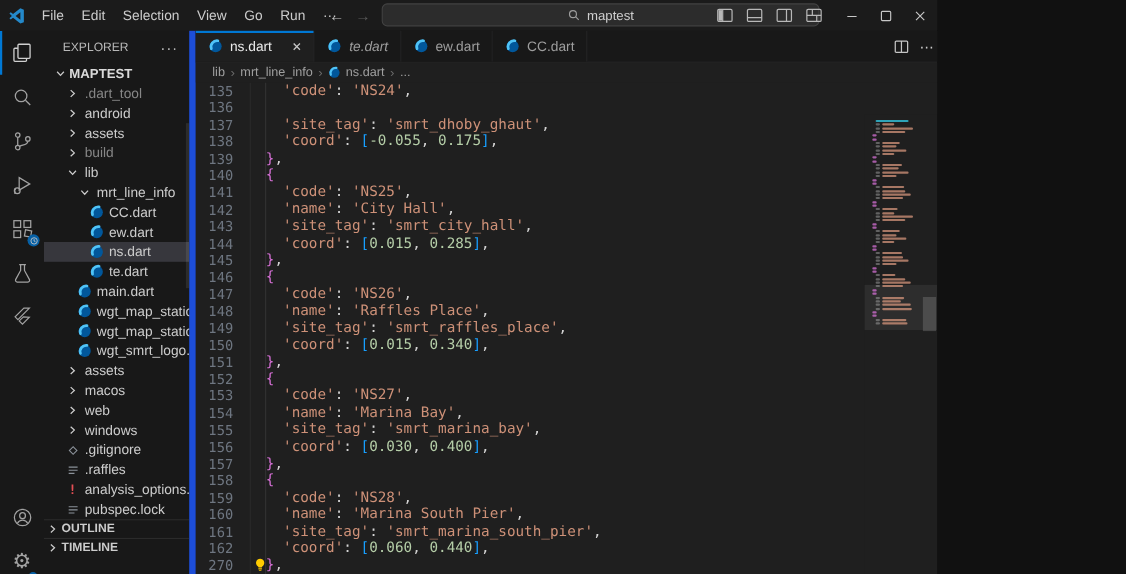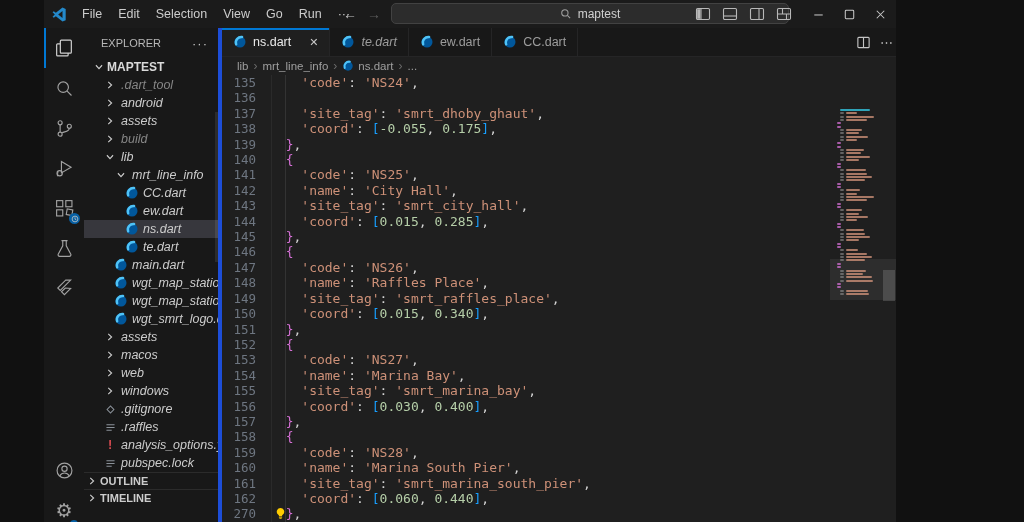--- a/index.html
+++ b/index.html
@@ -1,20 +1,20 @@
 <!DOCTYPE html>
 <html><head>
 <meta charset="utf-8">
 <style>
   * { box-sizing: border-box; margin: 0; padding: 0; }
   html,body { background:#111; }
   .app {
     position: relative; width: 852px; height: 522px; overflow: hidden;
     background: #1f1f1f; font-family: "Liberation Sans", sans-serif;
-    color: #cccccc; -webkit-font-smoothing: antialiased; cursor: default; margin-left: 44px;
+    color: #cccccc; -webkit-font-smoothing: antialiased; cursor: default;
   }
   
   .titlebar { position: absolute; top:0; left:0; right:0; height:28px; background:#1b1b1b; display:flex; align-items:center; }
   .tb-logo { width:30px; display:flex; justify-content:center; flex:none; }
   .menus { display:flex; align-items:center; }
   .menu-item { padding:0 8px; font-size:12.5px; color:#cccccc; line-height:28px; border-radius:4px; }
   .nav-arrows { position:absolute; left:299px; top:0; height:28px; display:flex; align-items:center; gap:10px; font-size:14px; }
   .nav-back { color:#c5c5c5; } .nav-fwd { color:#5c5c5c; }
   .searchbox { position:absolute; left:347px; top:3px; width:398px; height:21px; background:#2c2c2c; border:1px solid #424242; border-radius:5px; display:flex; align-items:center; justify-content:center; gap:6px; font-size:12px; color:#cfcfcf; }
   .tb-right { position:absolute; right:0; top:0; height:28px; display:flex; align-items:center; }
@@ -23,27 +23,27 @@
   .win-btn.sep { margin-left:6px; }
   
   .activitybar { position:absolute; left:0; top:28px; width:40px; bottom:0; background:#181818; }
   .ab-item { position:relative; width:40px; height:40px; display:flex; align-items:center; justify-content:center; opacity:.75; }
   .ab-item.active { opacity:1; box-shadow: inset 2px 0 0 #0078d4; }
   .ab-bottom { position:absolute; bottom:-8px; left:0; width:40px; }
   .badge { position:absolute; right:4px; bottom:4px; width:11px; height:11px; border-radius:50%; background:#0078d4; display:flex; align-items:center; justify-content:center; }
   .badge-dot { position:absolute; right:6px; bottom:2px; width:8px; height:8px; border-radius:50%; background:#0078d4; }
   .gear-glyph { font-size:19px; color:#d0d0d0; line-height:1; }
   
-  .sidebar { position:absolute; left:40px; top:28px; width:138px; bottom:0; background:#181818; border-right:4px solid #1d4ed8; overflow:hidden; font-size:12.5px; }
+  .sidebar { position:absolute; left:40px; top:28px; width:138px; bottom:0; background:#181818; border-right:6px solid #1d4ed8; overflow:hidden; font-size:12.5px; }
   .sb-header { height:30px; display:flex; align-items:center; padding:0 10px 0 17px; font-size:11px; color:#b8b8b8; }
   .sb-header .dots { margin-left:auto; color:#c5c5c5; font-size:13px; letter-spacing:1px; }
   .sb-root { height:18px; display:flex; align-items:center; font-weight:bold; font-size:12px; color:#dadada; }
   .tree-row { height:18px; display:flex; align-items:center; white-space:nowrap; }
   .tree-row.selected { background:#37373d; }
-  .tree-row .lbl { margin-left:3px; color:#cccccc;font-style:italic; }
+  .tree-row .lbl { margin-left:3px; color:#cccccc; }
   .tree-row.dimmed .lbl { color:#868686; }
   .tree-row .ficon { width:16px; display:flex; justify-content:center; flex:none; }
   .warn-glyph { color:#e34e54; font-weight:bold; font-size:12px; font-family:"DejaVu Sans Mono",monospace; }
   .chev { width:16px; height:16px; flex:none; display:flex; align-items:center; justify-content:center; }
   .chev.down svg { transform: rotate(90deg); }
   .sb-panel { height:17px; display:flex; align-items:center; border-top:1px solid #2b2b2b; font-weight:bold; font-size:11px; color:#cccccc; }
   .sb-scroll { position:absolute; right:0; top:84px; width:3px; height:150px; background:rgba(255,255,255,0.09); }
   
   .editor-area { position:absolute; left:178px; top:28px; right:0; bottom:0; display:flex; flex-direction:column; background:#1f1f1f; }
   .tabs { position:relative; height:29px; background:#181818; display:flex; border-bottom:1px solid #252526; flex:none; }

